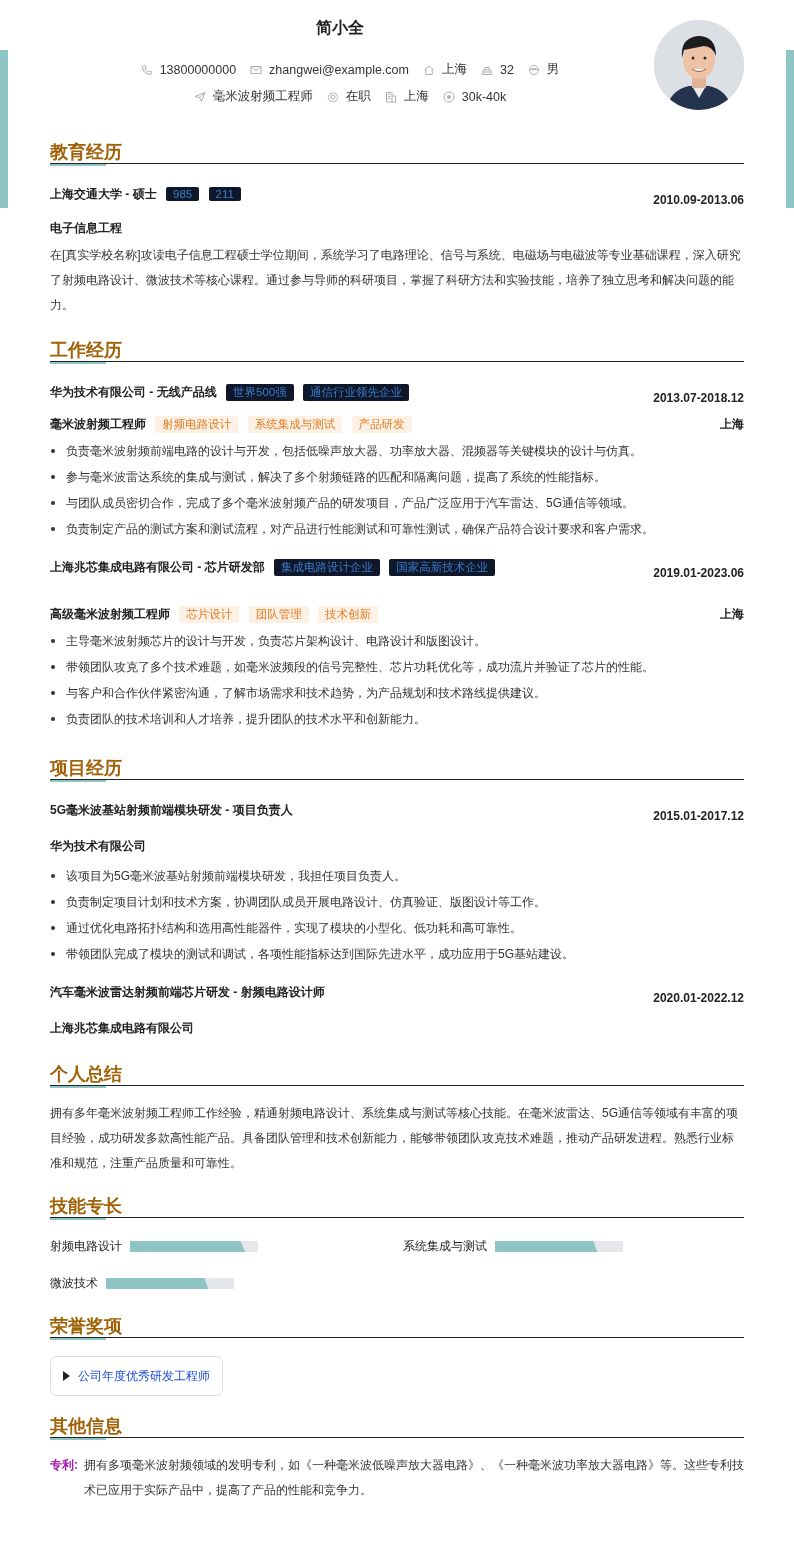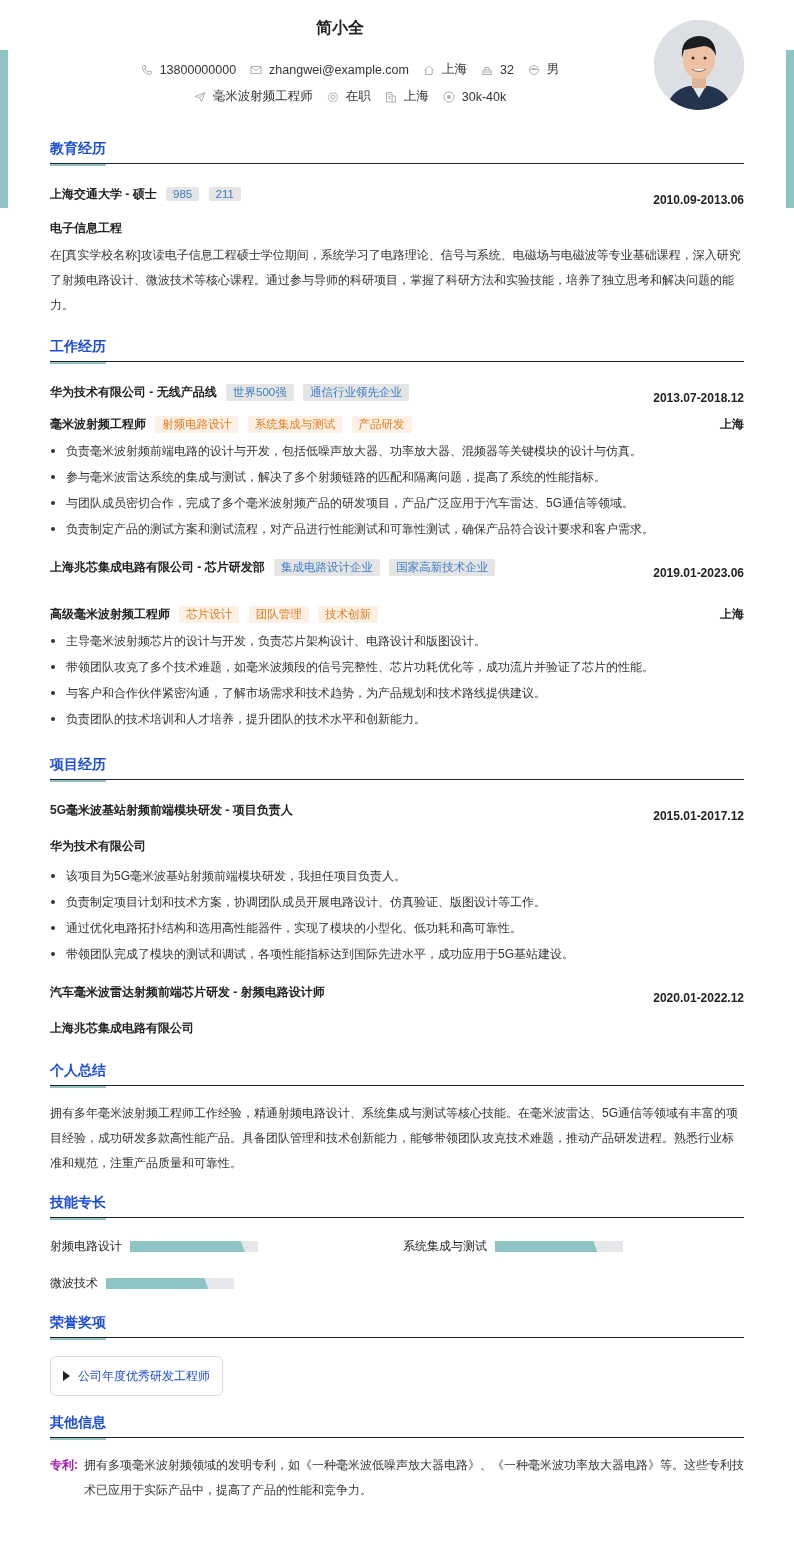--- a/index.html
+++ b/index.html
@@ -14,26 +14,26 @@
   .name { position: absolute; left: 0; width: 580px; top: 18px; text-align: center; font-size: 16px; font-weight: bold; color: #222; }
   .info-row { position: absolute; left: 0; width: 600px; display: flex; justify-content: center; align-items: center; font-size: 12.5px; color: #333; }
   .info-row.r1 { top: 61px; }
   .info-row.r2 { top: 88px; }
   .info-item { display: flex; align-items: center; margin: 0 7px; }
   .info-item .ic { width: 12px; height: 12px; margin-right: 7px; color: #b5b5b5; font-size: 10px; display: inline-flex; align-items: center; justify-content: center; }
   .avatar { position: absolute; right: 0; top: 20px; width: 90px; height: 90px; border-radius: 50%; overflow: hidden; background: #d9dde2; }
 
   
   .section { position: relative; }
-  .sec-title { position: relative; font-size: 14px; font-weight: bold; color: #1d4ed8; padding-bottom: 4px; border-bottom: 1.5px solid #222; margin-bottom: 15px; height: 24px; }
+  .sec-title { position: relative; font-size: 18px; font-weight: bold; color: #a16207; padding-bottom: 4px; border-bottom: 1.5px solid #222; margin-bottom: 15px; height: 24px; }
   .sec-title::after { content: ""; position: absolute; left: 0; bottom: -3px; width: 56px; height: 2px; background: #8ec5c4; }
   .row { display: flex; justify-content: space-between; align-items: center; font-size: 12px; }
   .bold { font-weight: bold; color: #222; }
   .tag { display: inline-block; font-size: 11.5px; padding: 1px 7px; margin-left: 6px; border-radius: 2px; font-weight: normal; }
-  .tag.blue { background: #e5e5e5; color: #3d7cc9; }
+  .tag.blue { background: #0f172a; color: #3d7cc9; }
   .tag.orange { background: #fdf0e4; color: #e07b20; }
   .date { font-weight: bold; font-size: 12px; color: #222; margin-top: 12px; }
   .para { font-size: 12px; line-height: 25px; color: #333; }
   ul.bullets { list-style: none; }
   ul.bullets li { position: relative; padding-left: 16px; font-size: 12px; line-height: 26px; color: #333; }
   ul.bullets li::before { content: ""; position: absolute; left: 1px; top: 11px; width: 4px; height: 4px; border-radius: 50%; background: #333; }
 
   .skill { display: flex; align-items: center; font-size: 12px; color: #222; }
   .skill .bar { position: relative; height: 11px; background: #e5e7ea; margin-left: 8px; }
   .skill .fill { position: absolute; left: 0; top: 0; height: 11px; background: #8ec5c4; clip-path: polygon(0 0, 96% 0, 100% 100%, 0 100%); }

